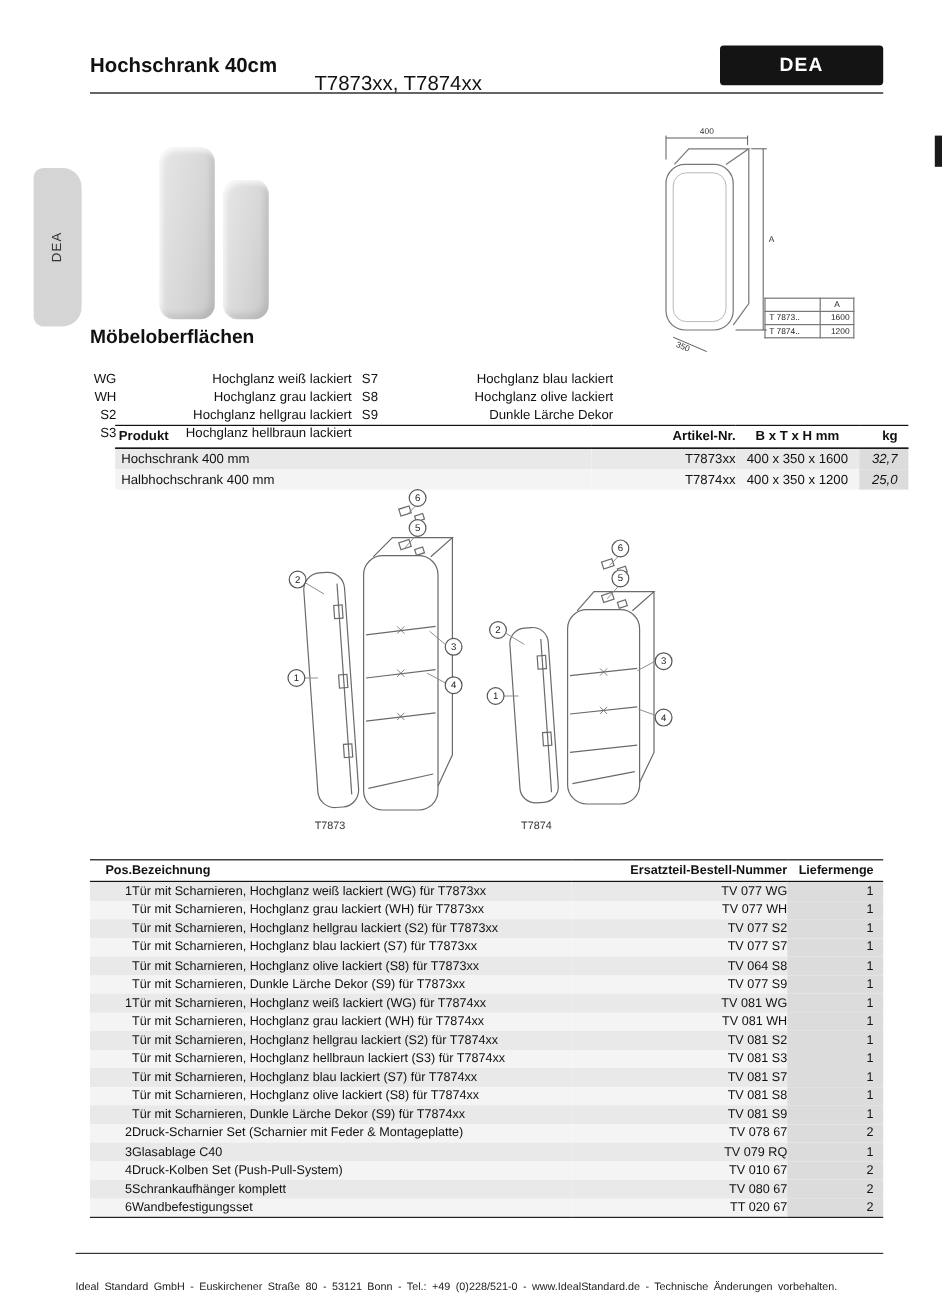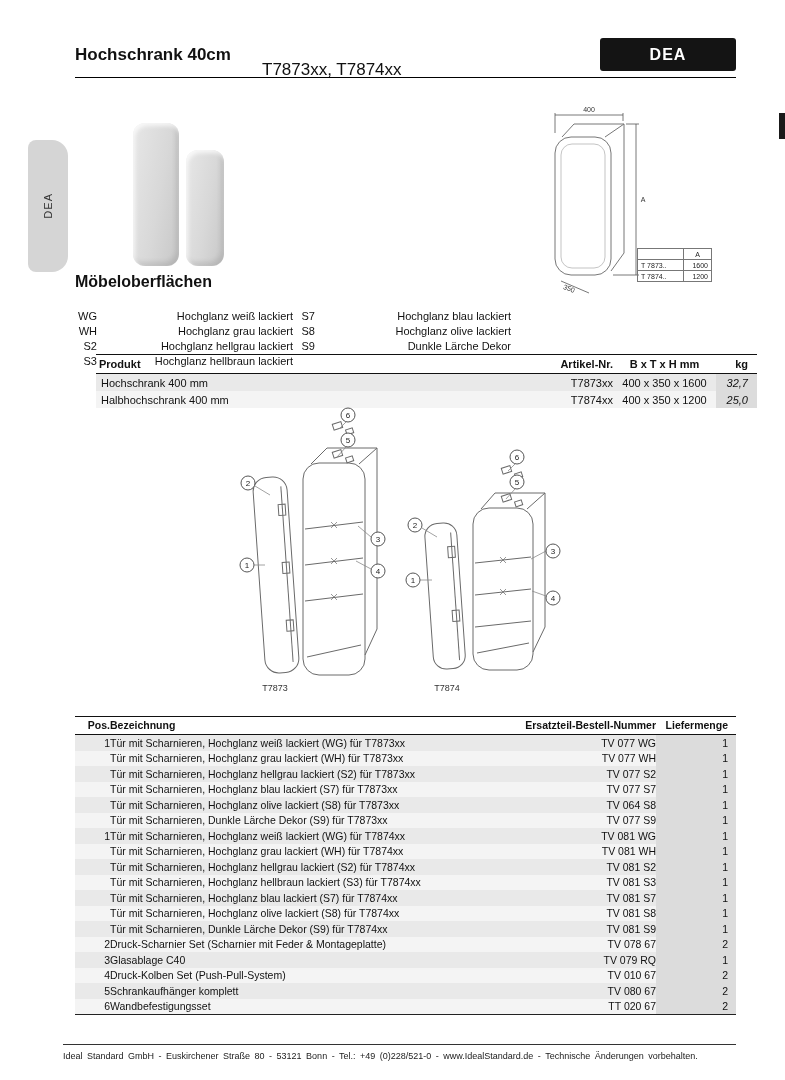--- a/index.html
+++ b/index.html
@@ -97,21 +97,21 @@
   .parts-table .c-num { width: 180px; text-align: right; }
   .parts-table .c-qty { width: 80px; text-align: right; padding-right: 8px; }
   .parts-table tbody tr:nth-of-type(odd)  td { background: #e9e9e9; }
   .parts-table tbody tr:nth-of-type(even) td { background: #f4f4f4; }
   .parts-table tbody td.c-qty { background: #dcdcdc !important; }
   .parts-table tbody tr:last-of-type td { border-bottom: 1px solid #222; }
 
   
   .footer {
     position: absolute; left: 63px; top: 1044px; width: 673px;
-    border-top: 1px solid #333; padding-top: 6px;
+    border-top: 1px solid #333; padding-top: 22px;
     font-size: 9px; color: #222; white-space: nowrap; word-spacing: 2px;
   }
 </style>
 </head>
 <body>
 
 <div class="header-title">Hochschrank 40cm</div>
 <div class="header-codes">T7873xx, T7874xx</div>
 <div class="series-badge">DEA</div>
 <div class="header-rule"></div>

